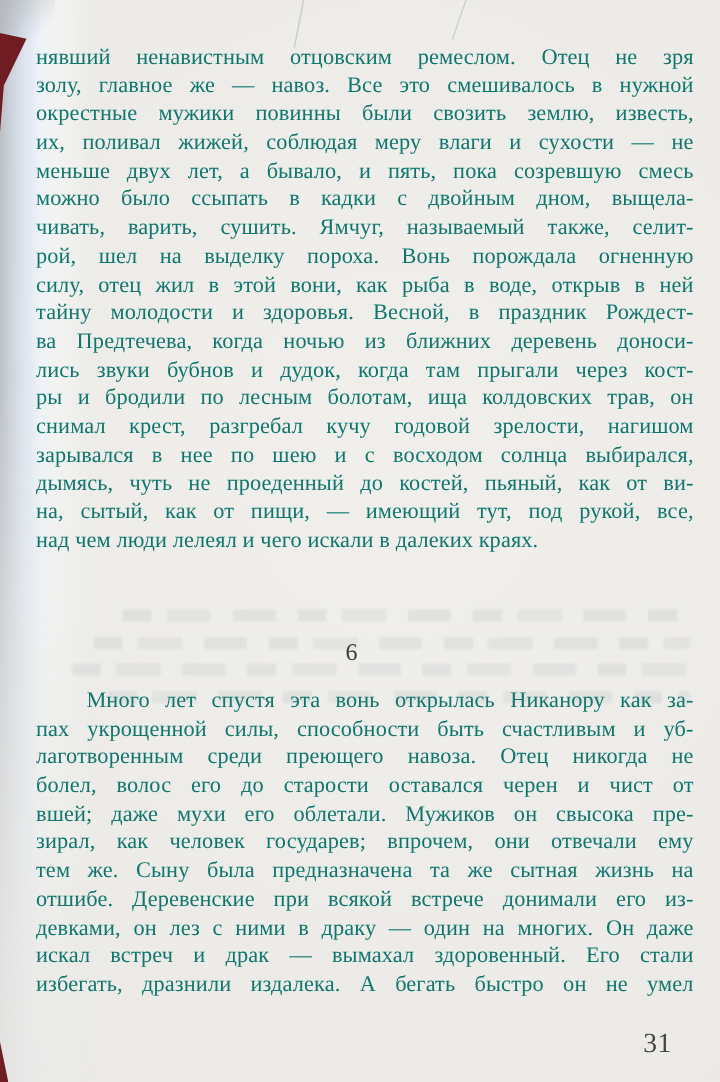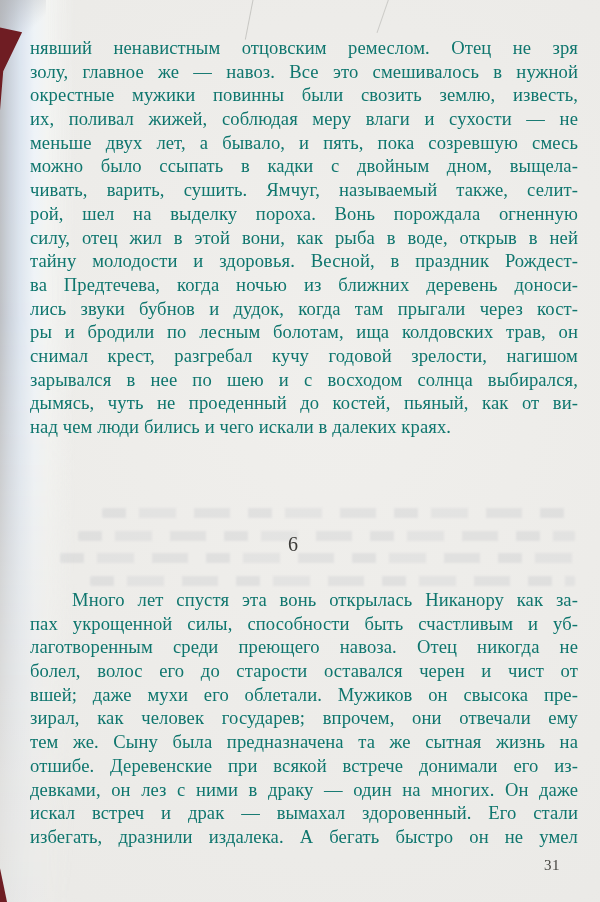--- a/index.html
+++ b/index.html
@@ -53,35 +53,35 @@
   .ghost-row.g1{top:2px;left:42px;}
   .ghost-row.g2{top:25px;left:18px;}
   .ghost-row.g3{top:47px;left:0px;}
   .ghost-row.g4{top:70px;left:30px;}
   
   .textcol{
     position:absolute;left:30px;width:548px;color:#0f766e;
     font-size:18.6px;letter-spacing:.1px;
   }
   .p1{top:36px;}
-  .p2{top:588px;}
+  .p2{top:572px;}
   .ln{
     height:23.7px;line-height:23.7px;overflow:hidden;
     text-align:justify;text-align-last:justify;
   }
   .ln.last{text-align-last:left;}
   .ln.indent{padding-left:42px;}
   .section-number{
     position:absolute;left:30px;width:548px;top:533px;height:26px;
     text-align:center;font-size:20px;color:#3d3c39;
     transform:translateX(-11px);
   }
   .page-number{
     position:absolute;left:520px;top:857px;width:40px;
-    text-align:right;font-size:15px;color:#45443f;letter-spacing:.5px;
+    text-align:right;font-size:23px;color:#45443f;letter-spacing:.5px;
   }
 </style>
 </head>
 <body>
 
 <div class="paper"></div>
 <div class="scan-glow"></div>
 <div class="corner-shade"></div>
 <div class="cover-corner-top"></div>
 <div class="cover-corner-bottom"></div>
@@ -98,21 +98,22 @@
   <div class="ln">чивать, варить, сушить. Ямчуг, называемый также, селит-</div>
   <div class="ln">рой, шел на выделку пороха. Вонь порождала огненную</div>
   <div class="ln">силу, отец жил в этой вони, как рыба в воде, открыв в ней</div>
   <div class="ln">тайну молодости и здоровья. Весной, в праздник Рождест-</div>
   <div class="ln">ва Предтечева, когда ночью из ближних деревень доноси-</div>
   <div class="ln">лись звуки бубнов и дудок, когда там прыгали через кост-</div>
   <div class="ln">ры и бродили по лесным болотам, ища колдовских трав, он</div>
   <div class="ln">снимал крест, разгребал кучу годовой зрелости, нагишом</div>
   <div class="ln">зарывался в нее по шею и с восходом солнца выбирался,</div>
   <div class="ln">дымясь, чуть не проеденный до костей, пьяный, как от ви-</div>
-  <div class="ln last">над чем люди бились и чего искали в далеких краях.</div>
+  <div class="ln">на, сытый, как от пищи, — имеющий тут, под рукой, все,</div>
+  <div class="ln last">над чем люди лелеял и чего искали в далеких краях.</div>
 </div>
 
 <div class="ghost-lines">
   <div class="ghost-row g1"></div>
   <div class="ghost-row g2"></div>
   <div class="ghost-row g3"></div>
   <div class="ghost-row g4"></div>
 </div>
 
 <div class="section-number">6</div>

